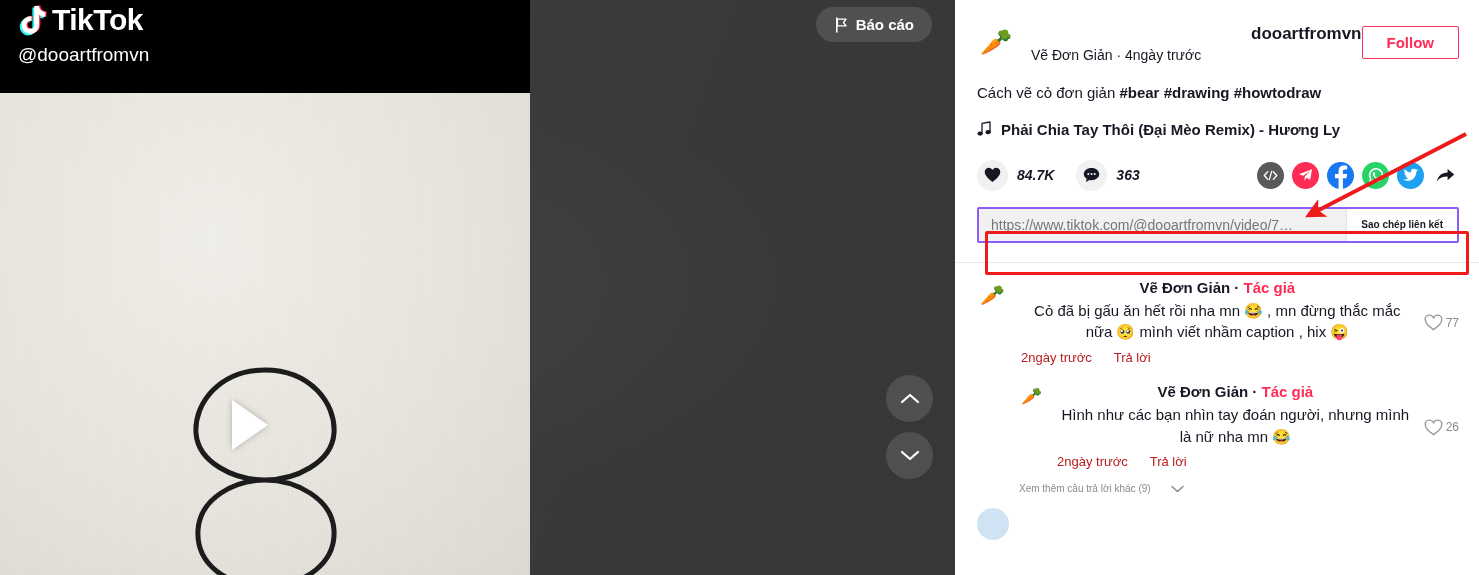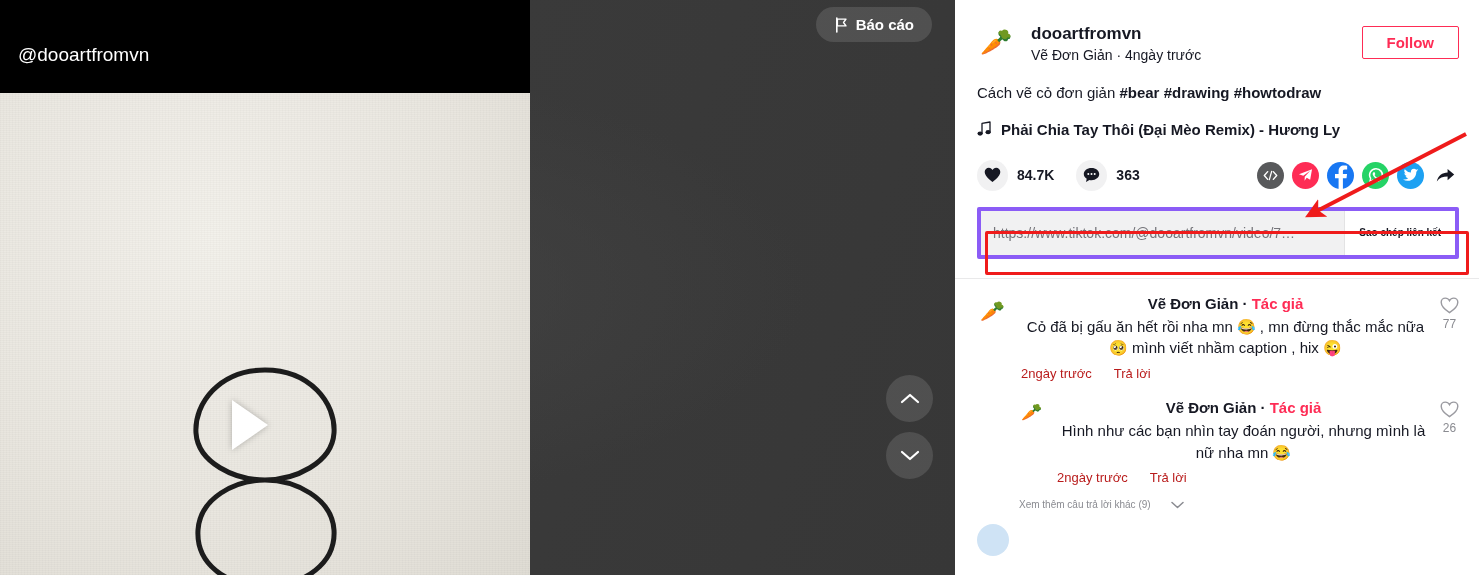--- a/index.html
+++ b/index.html
@@ -111,21 +111,21 @@
   .author-row { display: flex; align-items: flex-start; }
   .avatar {
     width: 40px; height: 40px; border-radius: 50%;
     background: #fff; flex: 0 0 40px;
     display: flex; align-items: center; justify-content: center;
     font-size: 26px; line-height: 1;
   }
   .author-names { margin-left: 14px; flex: 1; padding-top: 1px; }
   .author-handle {
     font-size: 17px; font-weight: bold; color: #161823;
-    line-height: 1.25; cursor: pointer;
+    line-height: 1.25; cursor: pointer; text-align: right;
   }
   .author-sub {
     font-size: 14px; color: #161823; line-height: 1.4; margin-top: 2px;
   }
   .follow-btn {
     border: 1px solid #FE2C55; color: #FE2C55;
     background: #fff; font-size: 15px; font-weight: bold;
     padding: 7px 24px; border-radius: 2px;
     cursor: pointer; white-space: nowrap; margin-top: 4px;
     font-family: "Liberation Sans", sans-serif;
@@ -144,34 +144,34 @@
     margin-top: 22px; padding: 0 20px 0 22px;
     display: flex; align-items: center;
   }
   .stat { display: flex; align-items: center; gap: 9px; margin-right: 22px; }
   .stat-circle {
     width: 31px; height: 31px; border-radius: 50%;
     background: #f1f1f2;
     display: flex; align-items: center; justify-content: center;
     cursor: pointer;
   }
-  .stat-count { font-size: 14px; font-weight: bold; color: #161823; }
+  .stat-count { font-size: 14px; font-weight: bold; color: #161823; font-style: italic; }
   .share-icons { margin-left: auto; display: flex; align-items: center; gap: 8px; }
   .share-icon {
     width: 27px; height: 27px; border-radius: 50%;
     display: flex; align-items: center; justify-content: center;
     cursor: pointer; flex: 0 0 27px;
   }
 
   .copylink-row {
     margin: 16px 20px 0 22px;
     display: flex; align-items: stretch;
-    border: 4px solid #8b5cf6;
+    border: 2px solid #8b5cf6;
     border-radius: 2px;
-    height: 52px;
+    height: 36px;
     background: #f8f8f8;
   }
   .copylink-url {
     flex: 1; display: flex; align-items: center;
     padding: 0 12px; font-size: 14px; color: #75757a;
     overflow: hidden; white-space: nowrap; text-overflow: ellipsis;
     background: #f1f1f2;
   }
   .copylink-btn {
     display: flex; align-items: center; padding: 0 14px;
@@ -203,21 +203,21 @@
   .c-text {
     font-size: 15px; color: #161823; line-height: 1.45; margin-top: 2px;
     word-wrap: break-word;
   }
   .c-meta {
     margin-top: 7px; display: flex; align-items: center; gap: 22px;
     font-size: 13px; color: #b91c1c;
   }
   .c-meta .reply-link { cursor: pointer; }
   .c-like {
-    margin-left: 10px; display: flex; flex-direction: column;
+    margin-left: 10px; display: flex; flex-direction: row;
     align-items: center; gap: 3px; flex: 0 0 auto; padding-top: 2px;
     cursor: pointer;
   }
   .c-like-count { font-size: 12px; color: #8a8b91; }
   .more-replies {
     margin-left: 42px; display: flex; align-items: center; gap: 20px;
     font-size: 10px; color: #8a8b91; cursor: pointer; margin-top: -4px;
   }
   .next-avatar-peek {
     margin: 14px 0 0 0; width: 32px; height: 32px; border-radius: 50%;
@@ -253,20 +253,34 @@
         </svg>
 
         <svg class="pencil" width="190" height="80" viewBox="0 0 190 80" style="left:340px; top:505px;">
           <path d="M56 22 L 118 78 L 150 80 L 72 14 Z" fill="#6e6e60" opacity="0.95"></path>
           <path d="M56 22 L 90 52 L 80 58 L 52 30 Z" fill="#55554a" opacity="0.9"></path>
         </svg>
       </div>
 
       <div class="video-top-black"></div>
 
+      <div class="tiktok-logo">
+        <svg width="30" height="32" viewBox="0 0 32 34">
+          <path d="M22.5 2 h-5.2 v20.3 a4.1 4.1 0 1 1 -4.1 -4.1 c.4 0 .8.06 1.2.17 v-5.2
+                   a9.4 9.4 0 1 0 8.1 9.3 V11.7 a11.4 11.4 0 0 0 6.6 2.1 V8.6
+                   a6.6 6.6 0 0 1 -6.6 -6.6 Z" fill="#25F4EE" transform="translate(-2,1.6)"></path>
+          <path d="M22.5 2 h-5.2 v20.3 a4.1 4.1 0 1 1 -4.1 -4.1 c.4 0 .8.06 1.2.17 v-5.2
+                   a9.4 9.4 0 1 0 8.1 9.3 V11.7 a11.4 11.4 0 0 0 6.6 2.1 V8.6
+                   a6.6 6.6 0 0 1 -6.6 -6.6 Z" fill="#FE2C55" transform="translate(1.4,-0.6)"></path>
+          <path d="M22.5 2 h-5.2 v20.3 a4.1 4.1 0 1 1 -4.1 -4.1 c.4 0 .8.06 1.2.17 v-5.2
+                   a9.4 9.4 0 1 0 8.1 9.3 V11.7 a11.4 11.4 0 0 0 6.6 2.1 V8.6
+                   a6.6 6.6 0 0 1 -6.6 -6.6 Z" fill="#FFFFFF"></path>
+        </svg>
+        <span class="tiktok-wordmark">TikTok</span>
+      </div>
       <div class="watermark-user">@dooartfromvn</div>
 
       <div class="play-button"></div>
     </div>
 
     <div class="report-btn">
       <svg width="15" height="16" viewBox="0 0 16 17">
         <path d="M3 1 v15" stroke="#fff" stroke-width="1.7" stroke-linecap="round" fill="none"></path>
         <path d="M3.6 2.2 h9.2 l-2.6 3.6 2.6 3.6 h-9.2 z" fill="none" stroke="#fff" stroke-width="1.5" stroke-linejoin="round"></path>
       </svg>

